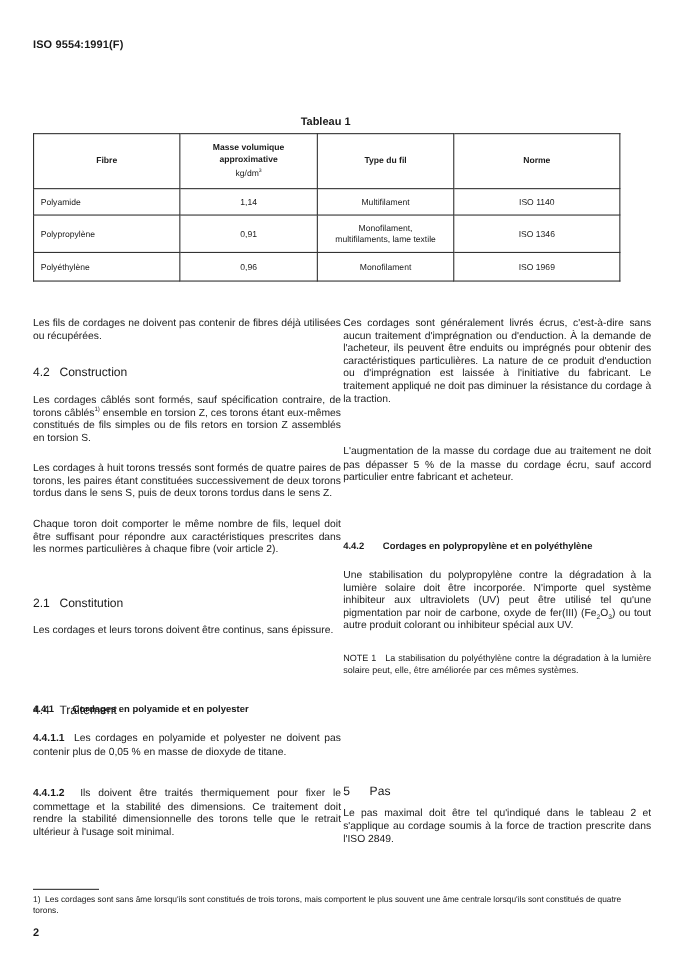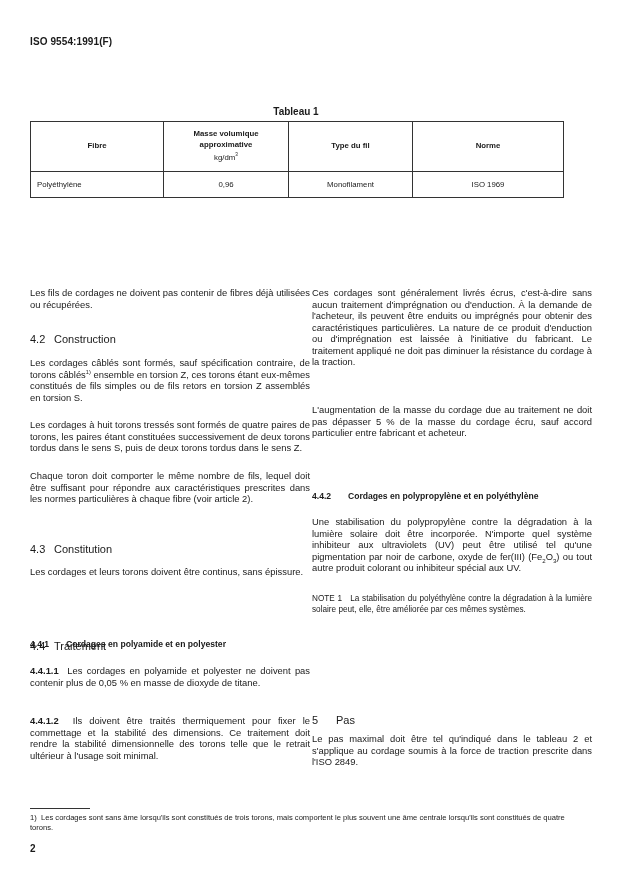--- a/index.html
+++ b/index.html
@@ -49,20 +49,35 @@
       <tr>
     <th>Fibre</th>
     <th>
       <span>Masse volumique</span><br>
       <span>approximative</span>
       <span class="unit"><span>kg/dm</span><sup>3</sup></span>
     </th>
     <th>Type du fil</th>
     <th>Norme</th>
   </tr>
+  <tr>
+    <td class="fibre">Polyamide</td>
+    <td>1,14</td>
+    <td>Multifilament</td>
+    <td>ISO 1140</td>
+  </tr>
+  <tr class="tall">
+    <td class="fibre">Polypropylène</td>
+    <td>0,91</td>
+    <td>
+      <span>Monofilament,</span><br>
+      <span>multifilaments, lame textile</span>
+    </td>
+    <td>ISO 1346</td>
+  </tr>
   <tr class="last">
     <td class="fibre">Polyéthylène</td>
     <td>0,96</td>
     <td>Monofilament</td>
     <td>ISO 1969</td>
   </tr>
 </tbody>
   </table>
 
 <div class="col" style="left:30px; top:287px;">
@@ -79,21 +94,21 @@
 
 <div class="col" style="left:30px; top:419px;">
   <p>Les cordages à huit torons tressés sont formés de quatre paires de torons, les paires étant constituées successivement de deux torons tordus dans le sens S, puis de deux torons tordus dans le sens Z.</p>
 </div>
 
 <div class="col" style="left:30px; top:470px;">
   <p>Chaque toron doit comporter le même nombre de fils, lequel doit être suffisant pour répondre aux caractéristiques prescrites dans les normes particulières à chaque fibre (voir article 2).</p>
 </div>
 
 <div class="h2" style="left:30px; top:543px;">
-  <span class="num">4.3</span><span>Constitution</span>
+  <span class="num">2.1</span><span>Constitution</span>
 </div>
 
 <div class="col" style="left:30px; top:566px;">
   <p>Les cordages et leurs torons doivent être continus, sans épissure.</p>
 </div>
 
 <div class="h2" style="left:30px; top:640px;">
   <span class="num">4.4</span><span>Traitement</span>
 </div>
 

